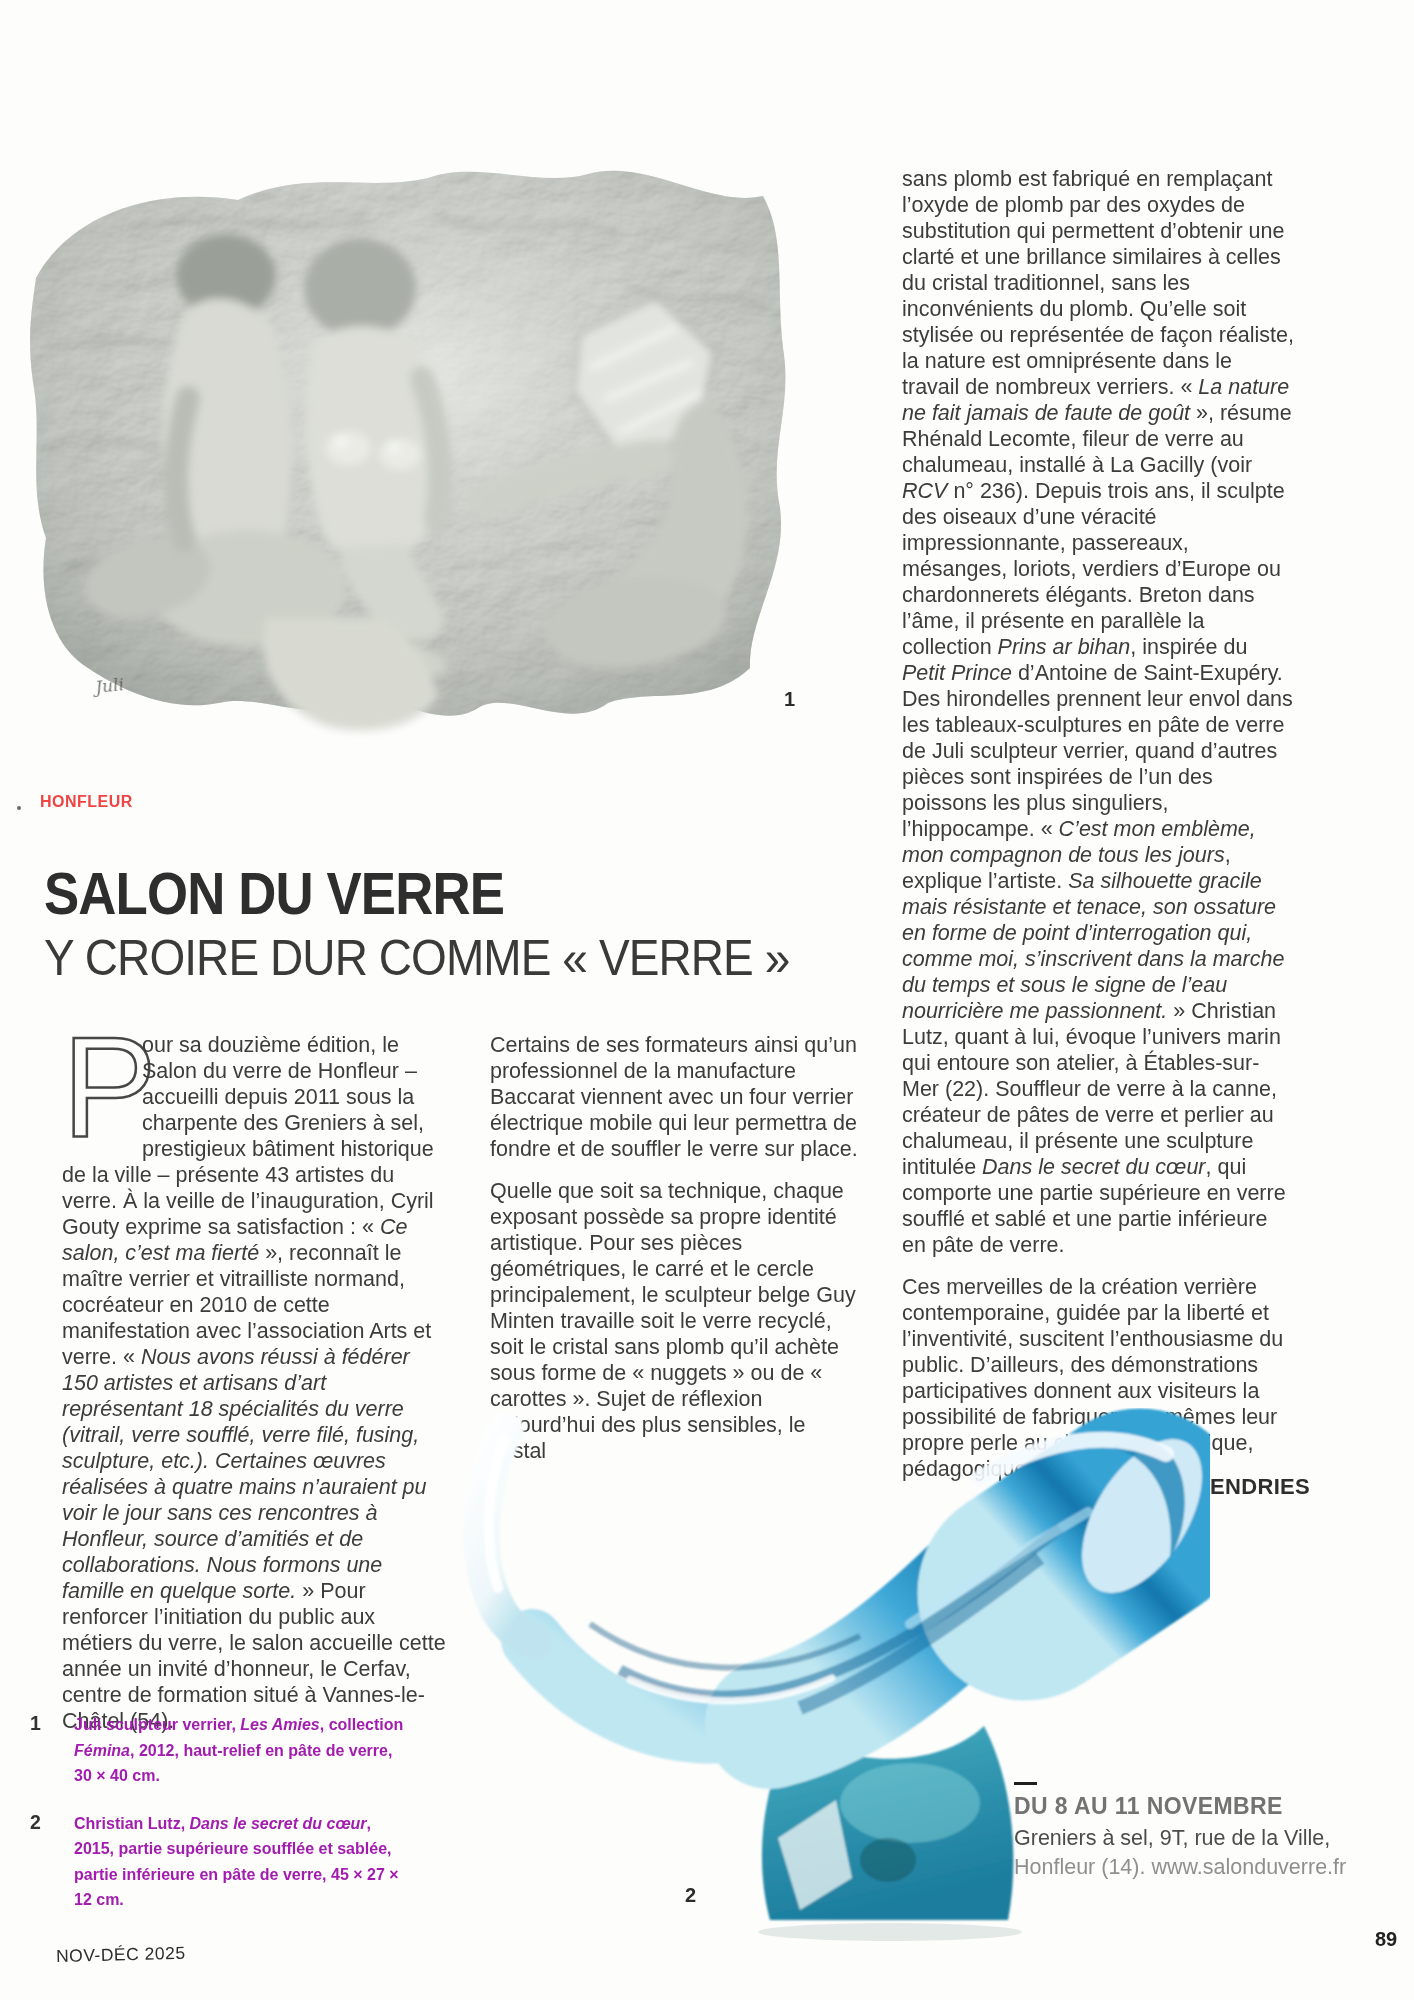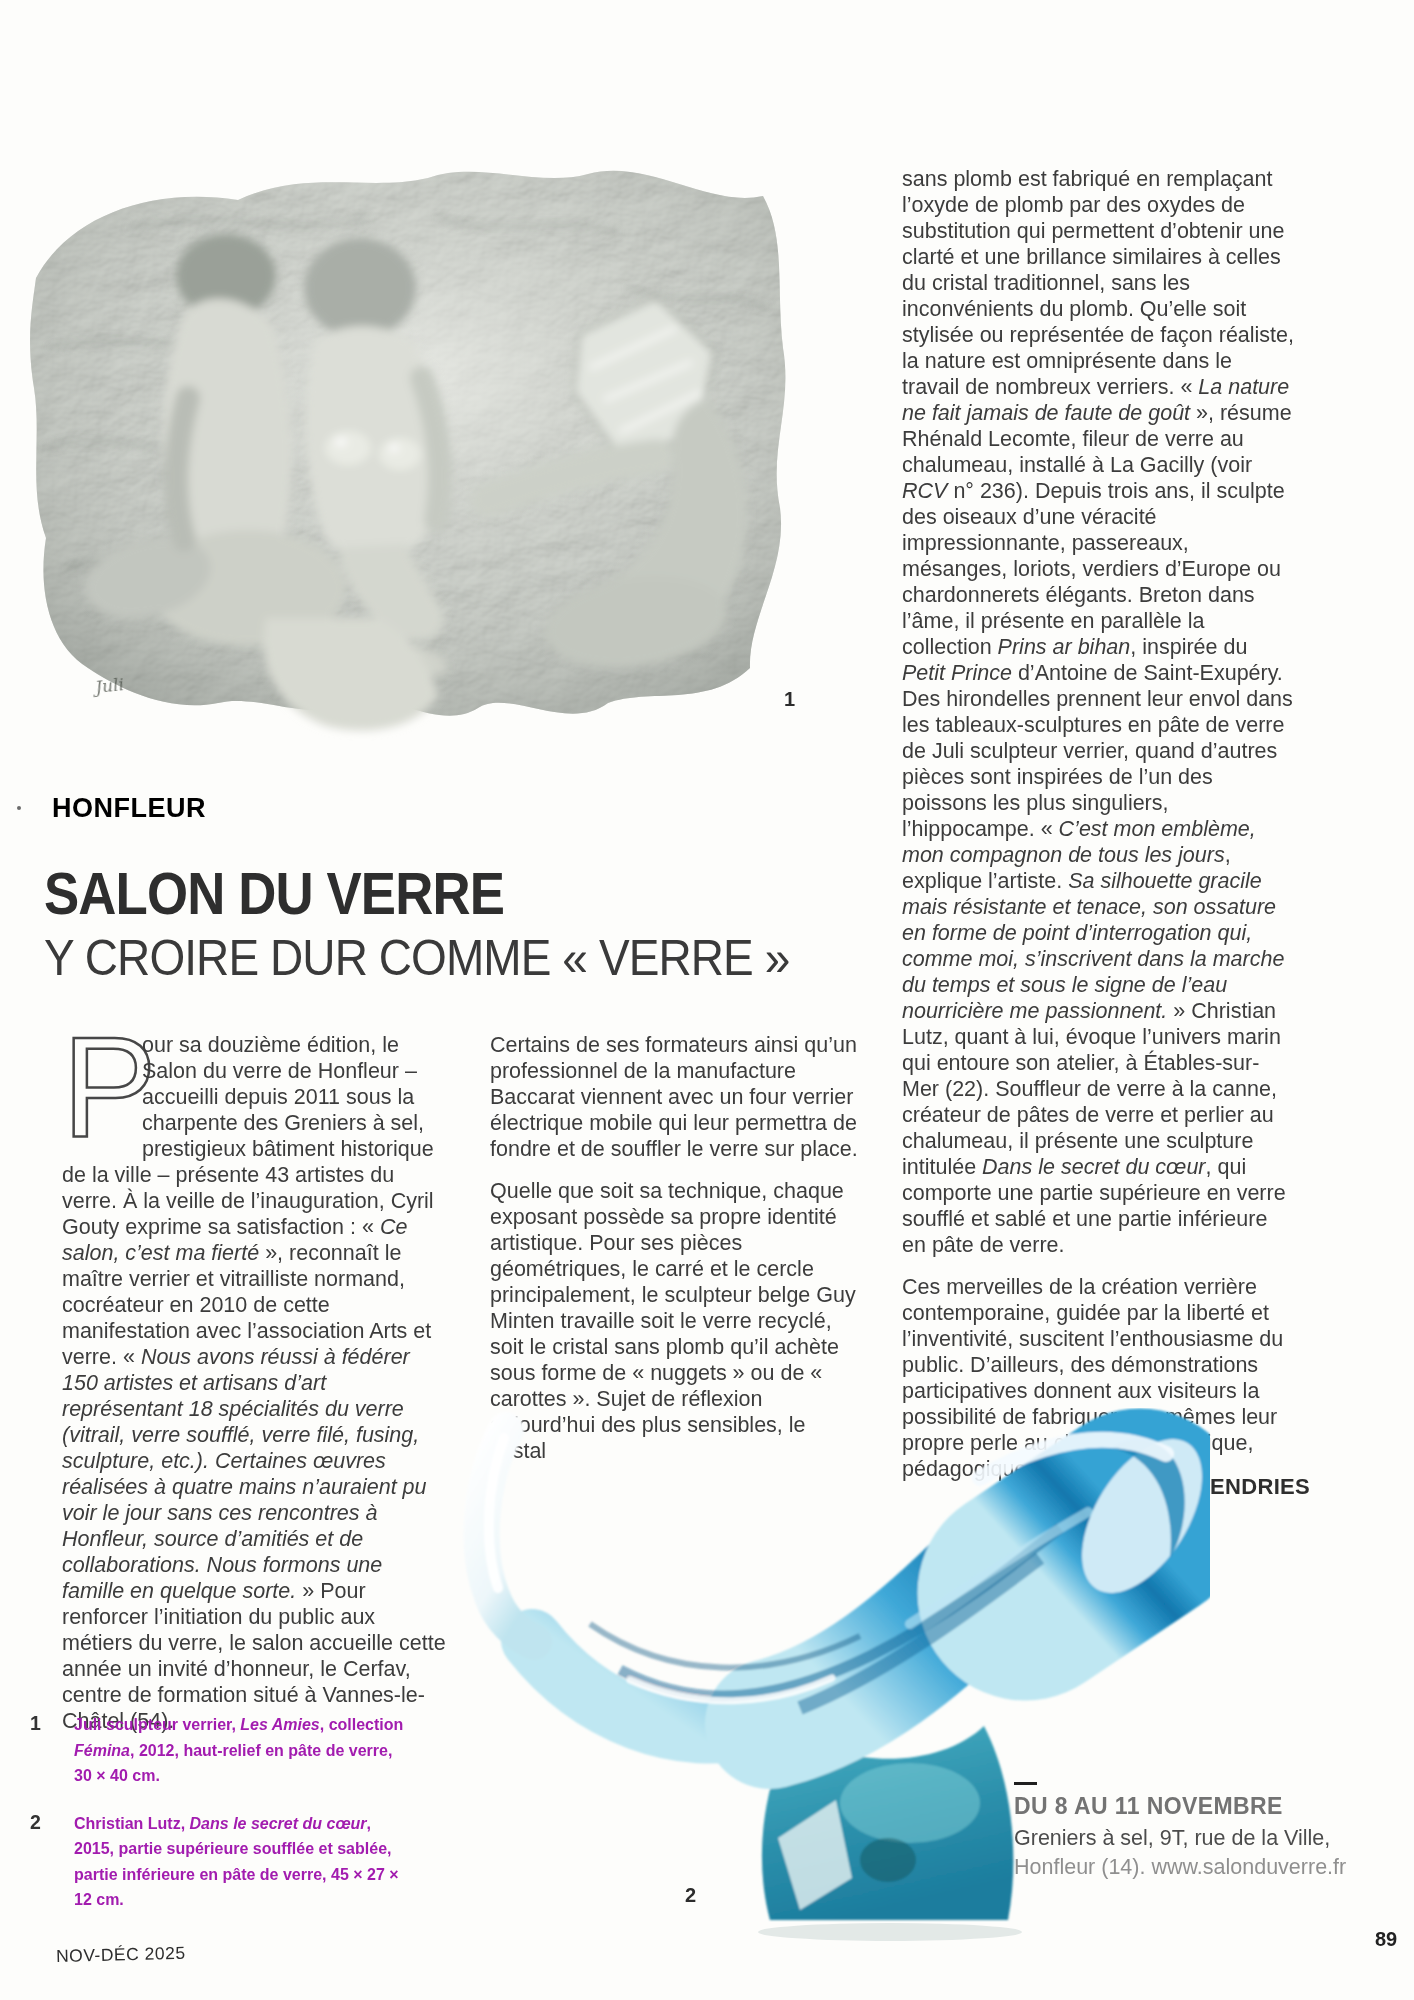--- a/index.html
+++ b/index.html
@@ -1,20 +1,20 @@
 <!DOCTYPE html>
 <html><head>
 <meta charset="utf-8">
 <style>
   html,body{margin:0;padding:0;background:#e9e9e9;}
   .page{position:relative;width:1414px;height:2000px;background:#fdfdfb;margin:0 auto;
         font-family:"Liberation Sans",sans-serif;color:#3c3c3c;overflow:hidden;}
   
   .kicker-dot{position:absolute;left:17px;top:806px;width:4px;height:4px;background:#6b6b6b;border-radius:50%;}
-  .kicker{position:absolute;left:52px;top:793px;font-size:27px;font-weight:700;letter-spacing:.5px;color:#000000;}
+  .kicker{position:absolute;left:40px;top:793px;font-size:16px;font-weight:700;letter-spacing:.5px;color:#ef4444;}
   .title{position:absolute;left:44px;top:822px;font-size:60px;line-height:64px;font-weight:800;
          letter-spacing:-1px;color:#2e2e2e;transform:scaleX(.88);transform-origin:left top;white-space:nowrap;}
   .subtitle{position:absolute;left:44px;top:888px;font-size:50px;line-height:56px;font-weight:400;
          letter-spacing:-1px;color:#3a3a3a;transform:scaleX(.92);transform-origin:left top;white-space:nowrap;}
   
   .col{position:absolute;font-size:21.5px;line-height:26px;color:#3c3c3c;}
   .col p{margin:16px;}
   .col-left{left:46px;top:1016px;width:418px;}
   .col-mid{left:474px;top:1016px;width:404px;}
   .col-right{left:886px;top:150px;width:424px;}

